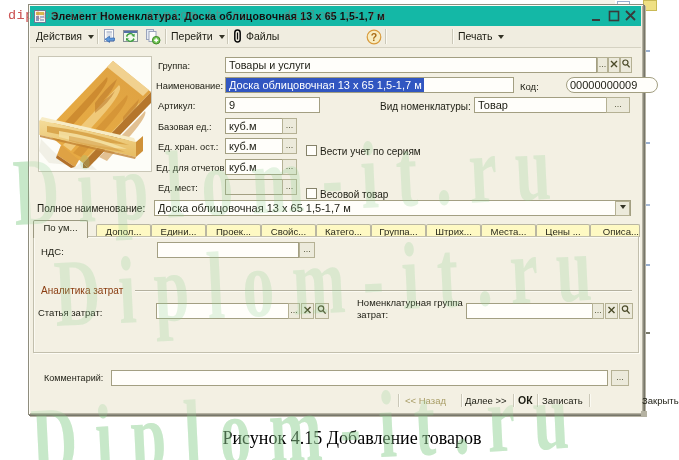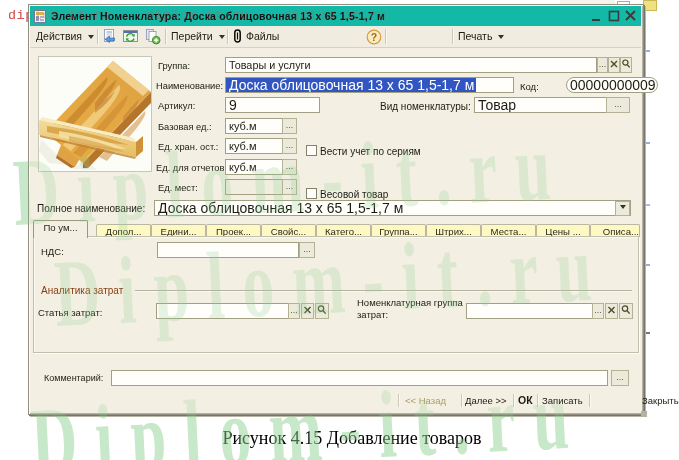--- a/index.html
+++ b/index.html
@@ -8,21 +8,21 @@
   #win{left:28px;top:4px;width:614px;height:409px;background:#f3f0e3;
        border:1px solid #8f8d7e;box-shadow:1px 1px 0 #77766a, 2px 2px 0 #b8b5a6, inset 1px 1px 0 #fdfcf5, inset -1px -1px 0 #b5b2a3;}
   #title{left:30px;top:6px;width:611px;height:20px;background:#14b8a6;
          display:flex;align-items:center;}
   #title .ttxt{font-weight:bold;font-size:10.5px;color:#111;white-space:nowrap;margin-left:4px;letter-spacing:0.2px;}
   #toolbar{left:30px;top:26px;width:611px;height:21px;background:#f0ede0;
            border-bottom:1px solid #d5d2c2;}
   .titem{position:absolute;top:0;height:21px;line-height:21px;white-space:nowrap;font-size:10.5px;color:#1c1c12;}
   .tsep{position:absolute;top:3px;width:1px;height:15px;background:#cbc8b8;box-shadow:1px 0 0 #fbfaf2;}
   .arr{display:inline-block;width:0;height:0;border-left:3px solid transparent;border-right:3px solid transparent;border-top:4px solid #333326;margin-left:3px;vertical-align:1px;}
-  .inp{position:absolute;background:#fffefa;border:1px solid #a39f82;font-size:14px;
+  .inp{position:absolute;background:#fffefa;border:1px solid #a39f82;font-size:11px;
        line-height:14px;padding:0 3px;white-space:nowrap;overflow:hidden;height:14px;}
   .dis{background:#f1eee0;}
   .sq{position:absolute;background:#eceadb;border:1px solid #b5b194;color:#55553a;
       text-align:center;font-size:9px;line-height:12px;height:14px;overflow:hidden;}
   .lbl{position:absolute;white-space:nowrap;font-size:9.5px;color:#1c1c12;}
   .lb2{font-size:9.3px;}
   .lb3{font-size:10px;}
   .cb{position:absolute;width:9px;height:9px;background:#fffefa;border:1px solid #85826a;}
   .tab{position:absolute;top:224px;height:14px;background:#fef9c3;border:1px solid #b9b6a2;border-bottom:none;
        border-radius:2px 2px 0 0;text-align:center;line-height:14px;font-size:9.6px;color:#2a2a1c;z-index:2;}

